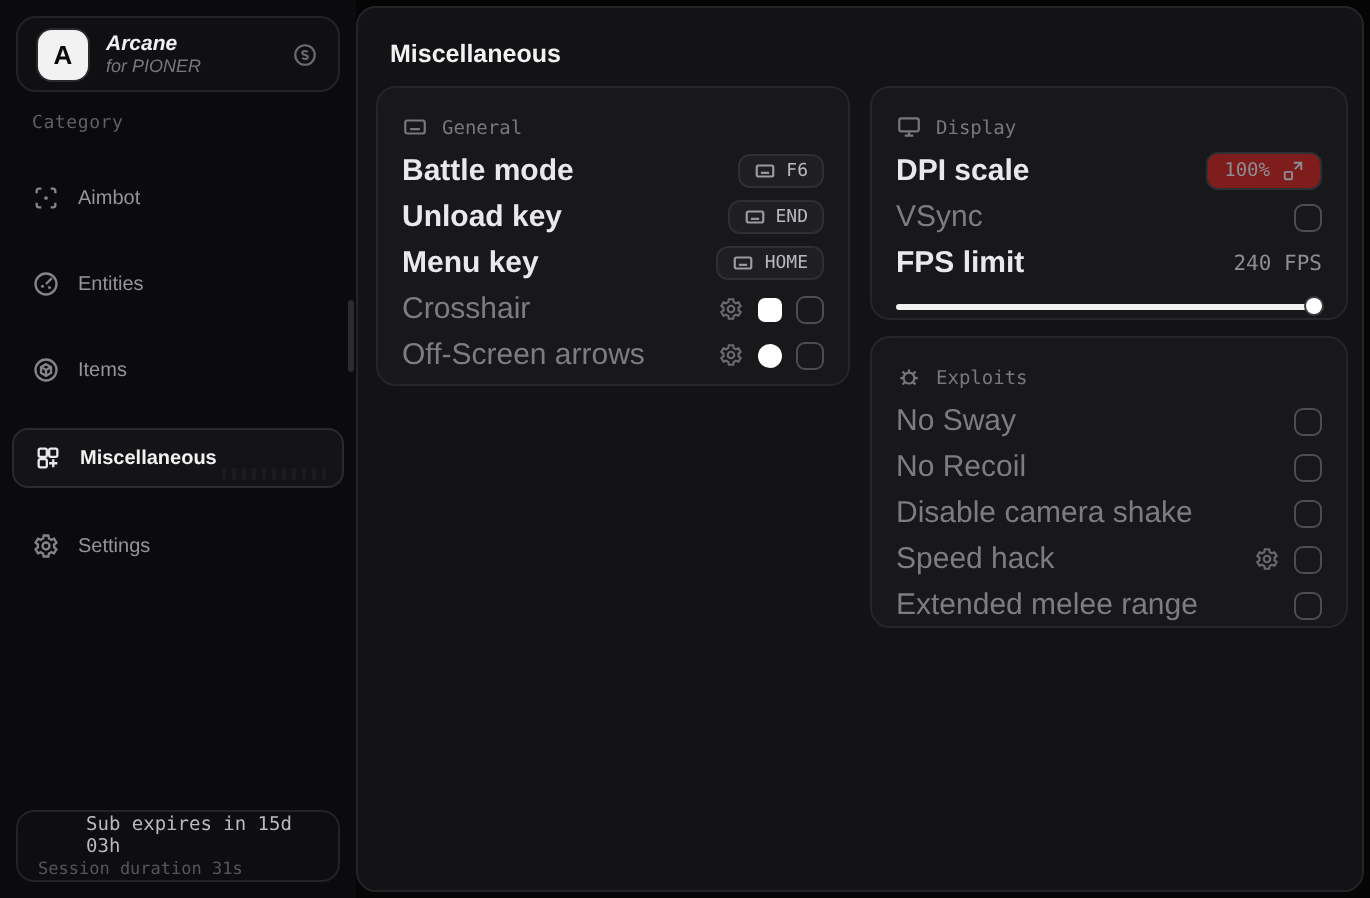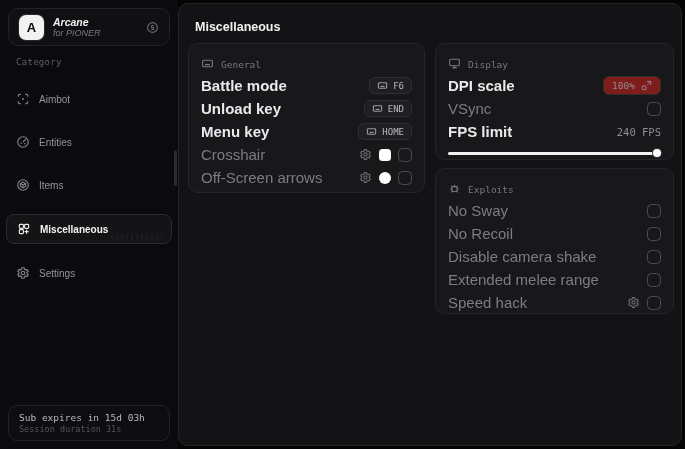--- a/index.html
+++ b/index.html
@@ -58,21 +58,21 @@
   .side-scrollbar {
     position:absolute; right:1px; top:150px; width:3px; height:36px;
     background:#2a2a2f; border-radius:2px;
   }
 
   .footer-card {
     position:absolute; left:8px; right:8px; bottom:8px; height:36px;
     border:1px solid #232327; border-radius:9px; background:#0e0e10;
     padding:4px 10px; display:flex; flex-direction:column; justify-content:center; gap:1px;
   }
-  .footer-line1 { font-size:9.5px; color:#b9b9be; }
+  .footer-line1 { font-size:9.5px; color:#b9b9be;margin-left:24px; }
   .footer-line2 { font-size:8.5px; color:#55555c; }
 
   
   .main {
     position:absolute; left:178px; top:3px; right:3px; bottom:3px;
     background:#131316; border:1px solid #242428; border-radius:10px;
   }
   .page-title {
     position:absolute; left:16px; top:16px;
     font-size:12.5px; font-weight:bold; color:#f2f2f3;
@@ -364,29 +364,29 @@
     </div>
     <div class="row">
       <span class="row-label dim">No Recoil</span>
       <span class="checkbox"></span>
     </div>
     <div class="row">
       <span class="row-label dim">Disable camera shake</span>
       <span class="checkbox"></span>
     </div>
     <div class="row">
-      <span class="row-label dim">Extended melee range</span>
-      <span class="checkbox"></span>
-    </div>
-    <div class="row">
       <span class="row-label dim">Speed hack</span>
       <span class="row-right">
         <span class="row-gear">
           <svg viewBox="0 0 24 24" fill="none" stroke="currentColor" stroke-width="2">
               <circle cx="12" cy="12" r="3"></circle>
               <path d="M19 12a7 7 0 0 0-.1-1.2l2-1.6-2-3.4-2.4 1a7 7 0 0 0-2-1.2L14 3h-4l-.5 2.6a7 7 0 0 0-2 1.2l-2.4-1-2 3.4 2 1.6A7 7 0 0 0 5 12c0 .4 0 .8.1 1.2l-2 1.6 2 3.4 2.4-1a7 7 0 0 0 2 1.2L10 21h4l.5-2.6a7 7 0 0 0 2-1.2l2.4 1 2-3.4-2-1.6c.1-.4.1-.8.1-1.2z"></path>
             </svg>
         </span>
         <span class="checkbox"></span>
       </span>
     </div>
+    <div class="row">
+      <span class="row-label dim">Extended melee range</span>
+      <span class="checkbox"></span>
+    </div>
   </div>
 </div>
 
 </body></html>

